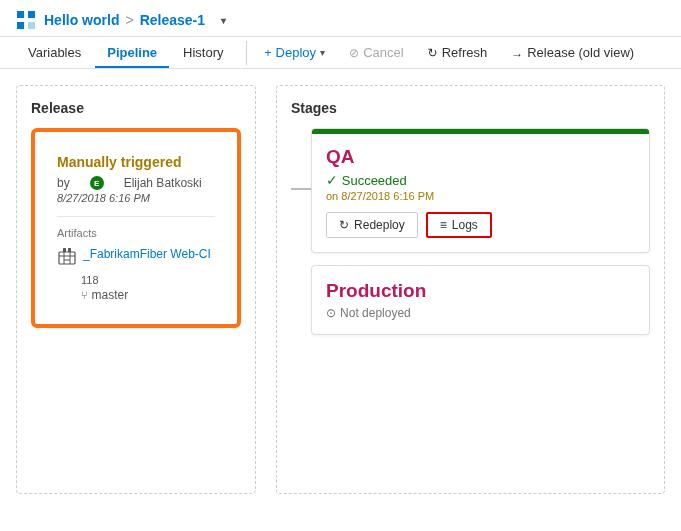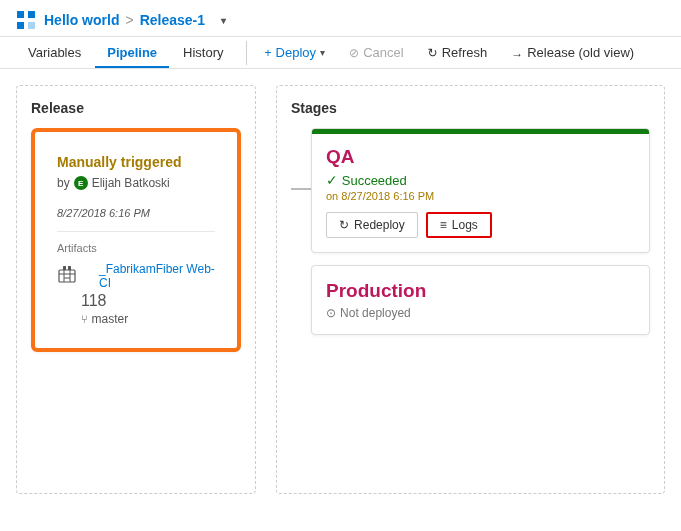--- a/index.html
+++ b/index.html
@@ -142,22 +142,22 @@
       font-size: 14px;
       font-weight: 600;
       color: #a67c00;
       margin-bottom: 6px;
     }
     .release-by {
       font-size: 12px;
       color: #555;
       display: flex;
       align-items: center;
-      gap: 4px;
-      margin-bottom: 17px;
+      gap: 20px;
+      margin-bottom: 2px;
     }
     .user-avatar {
       width: 14px;
       height: 14px;
       border-radius: 50%;
       background: #107c10;
       display: inline-flex;
       align-items: center;
       justify-content: center;
       color: white;
@@ -181,34 +181,34 @@
       color: #777;
       margin-bottom: 8px;
     }
     .artifact-item {
       display: flex;
       flex-direction: column;
       gap: 2px;
     }
     .artifact-icon-row {
       display: flex;
-      align-items: flex-end;
-      gap: 22px;
+      align-items: flex-start;
+      gap: 6px;
     }
     .artifact-icon {
       font-size: 18px;
       color: #555;
     }
     .artifact-name {
       font-size: 12px;
       color: #0078d4;
       font-weight: 500;
     }
     .artifact-build {
-      font-size: 16px;
+      font-size: 11px;
       color: #555;
       padding-left: 24px;
     }
     .artifact-branch {
       font-size: 12px;
       color: #555;
       display: flex;
       align-items: center;
       gap: 4px;
       padding-left: 24px;

